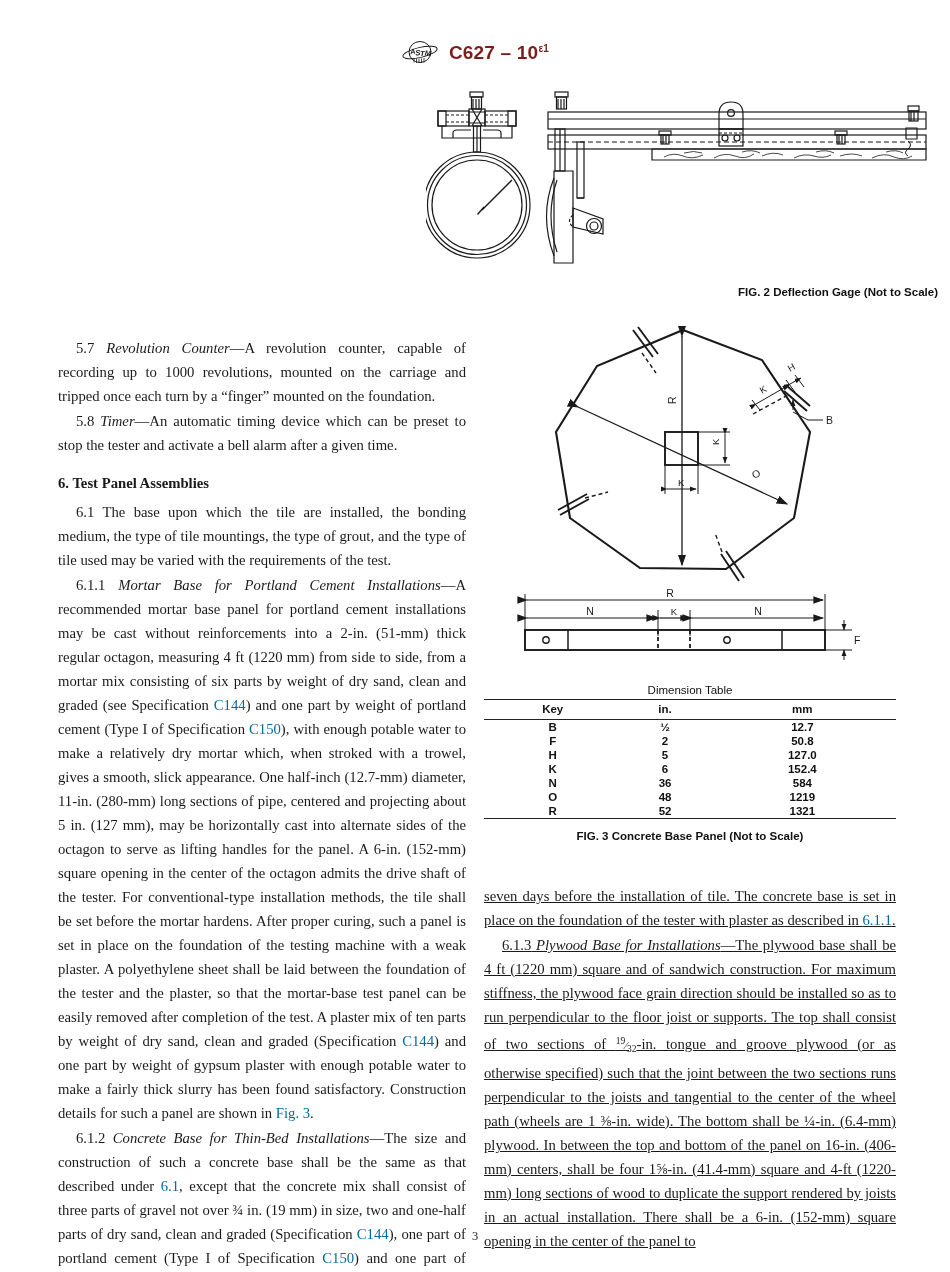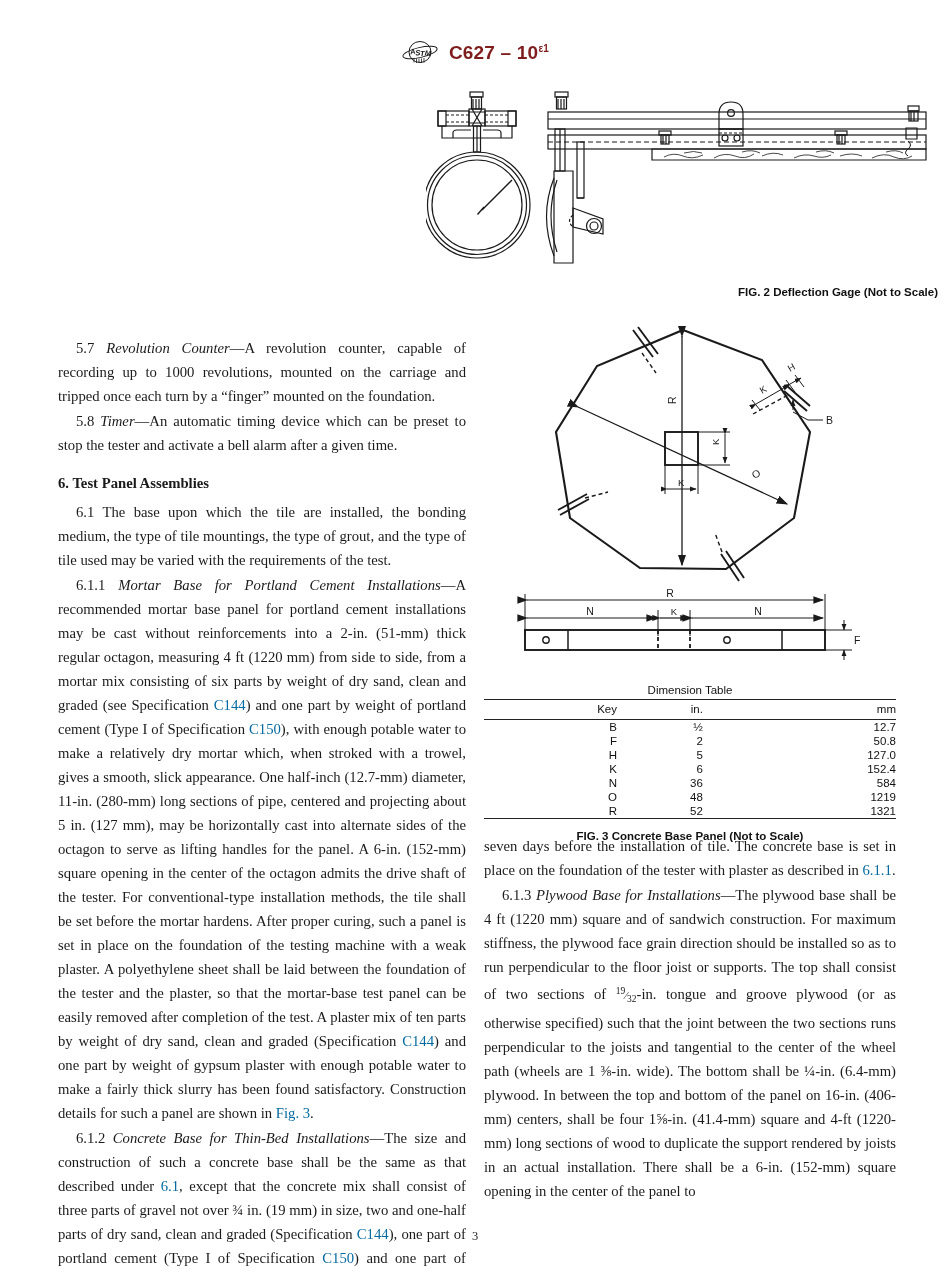--- a/index.html
+++ b/index.html
@@ -35,21 +35,21 @@
     margin-top:4px;
   }
 
   
   .col {
     position:absolute; top:336px; width:408px;
     font-size:14.7px; line-height:24px; text-align:justify;
     text-justify:inter-word; hyphens:none;
   }
   .col-left  { left:58px; }
-  .col-right { left:484px; top:834px; width:412px; }
+  .col-right { left:484px; top:884px; width:412px;text-decoration:underline; }
 
   .p { margin:0 0 0 0; text-indent:18px; }
   .p + .p { margin-top:1px; }
   .sec-head {
     font-family:"Liberation Serif", serif;
     font-weight:bold; font-size:14.7px;
     margin:14px 0 5px 0; text-indent:0; text-align:left;
   }
   .gap { margin-top:10px; }
   i.t { font-style:italic; }
@@ -63,21 +63,21 @@
   .fig3-top { text-align:center; }
   .fig3-side { text-align:center; margin-top:-2px; }
 
   
   .dim-table-wrap {
     margin-top:12px; width:412px;
     font-family:"Liberation Sans", sans-serif;
   }
   .dim-title { text-align:center; font-size:11.5px; color:#111; padding-bottom:3px; }
   table.dim { width:100%; border-collapse:collapse; font-size:11.5px; }
-  table.dim th, table.dim td { text-align:right; padding:1px 0; font-weight:normal; color:#111;margin-top:23px; }
+  table.dim th, table.dim td { text-align:center; padding:1px 0; font-weight:bold; color:#111;margin-top:23px; }
   table.dim thead th { padding:3px 0 4px 0; }
   .rule-top    { border-top:1.6px solid #222; }
   .rule-mid    { border-bottom:1px solid #222; }
   .rule-bottom { border-bottom:1.6px solid #222; }
   .fig3-cap {
     font-family:"Liberation Sans", sans-serif;
     font-weight:bold; font-size:11.5px; text-align:center;
     color:#111; margin-top:11px;
   }
 

